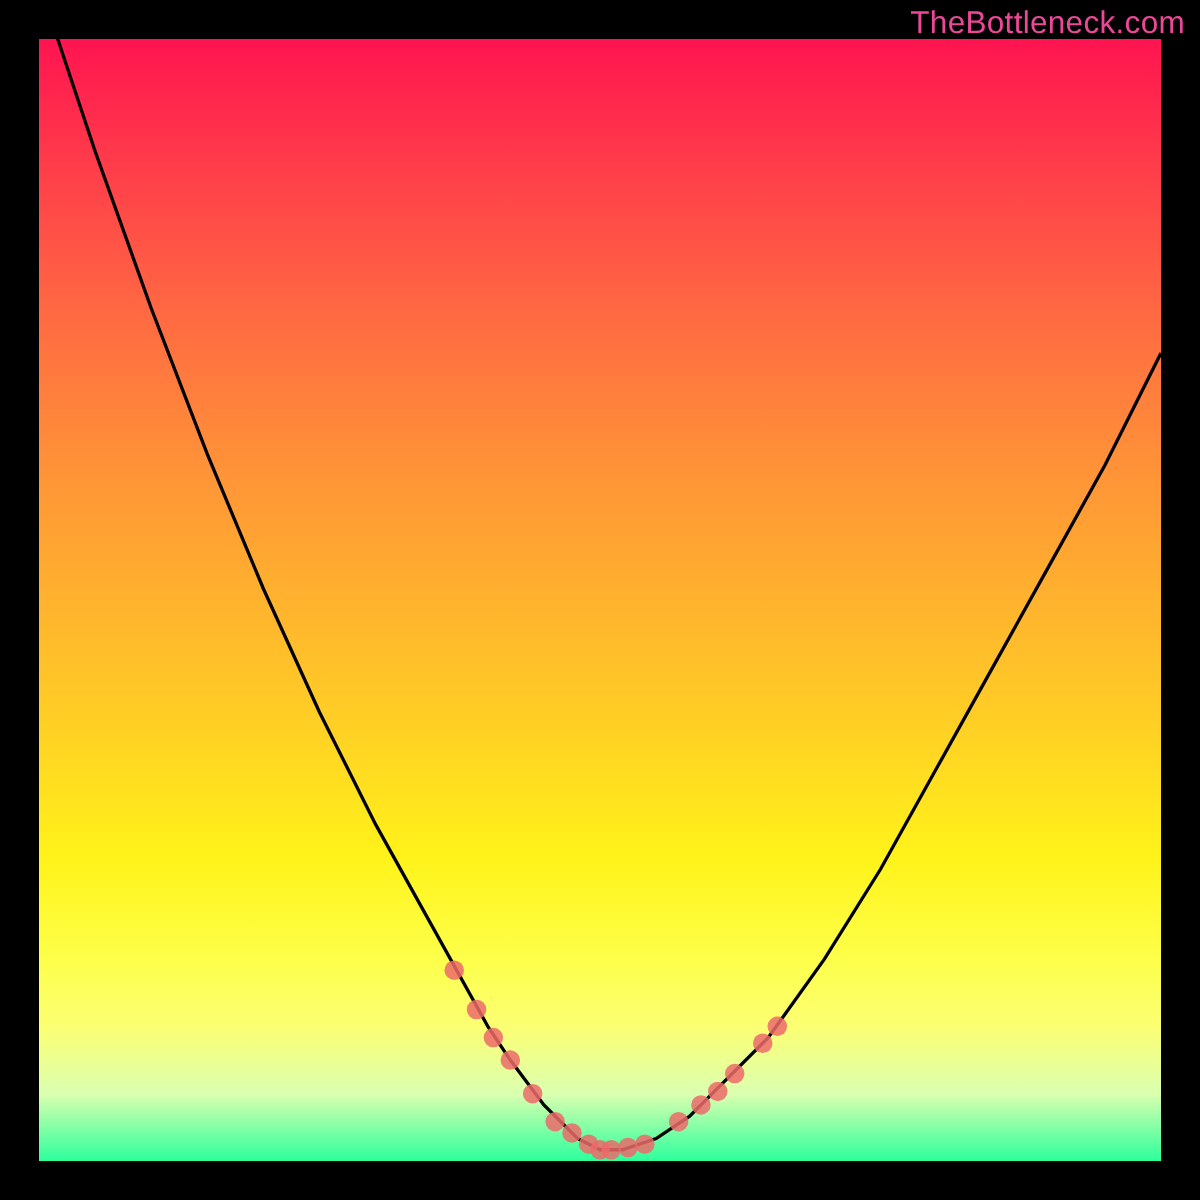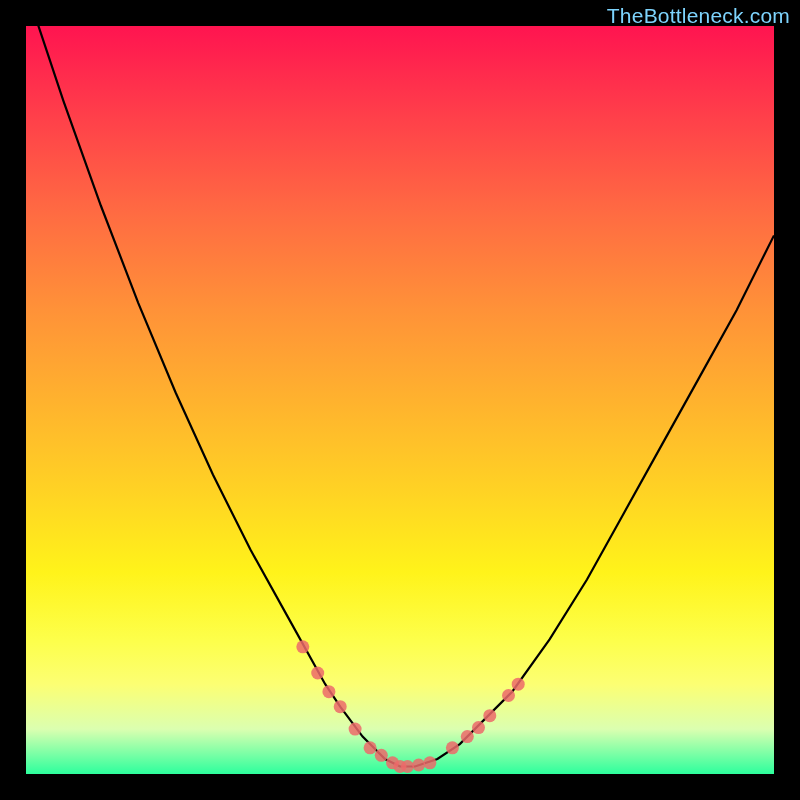--- a/index.html
+++ b/index.html
@@ -27,21 +27,21 @@
       #fff31a 73%,
       #fdff4a 82%,
       #fcff73 88%,
       #dbffb0 94%,
       #2dff9d 100%);
   }
   .watermark {
     position: absolute;
     top: 4px;
     right: 10px;
-    color: #7dd3fc;
+    color: #ec4899;
     font-size: 21px;
     font-weight: 500;
     letter-spacing: 0.2px;
     z-index: 5;
     background: transparent;
     margin-left: 11px;
   }
   svg.curve {
     position: absolute;
     left: 0;

